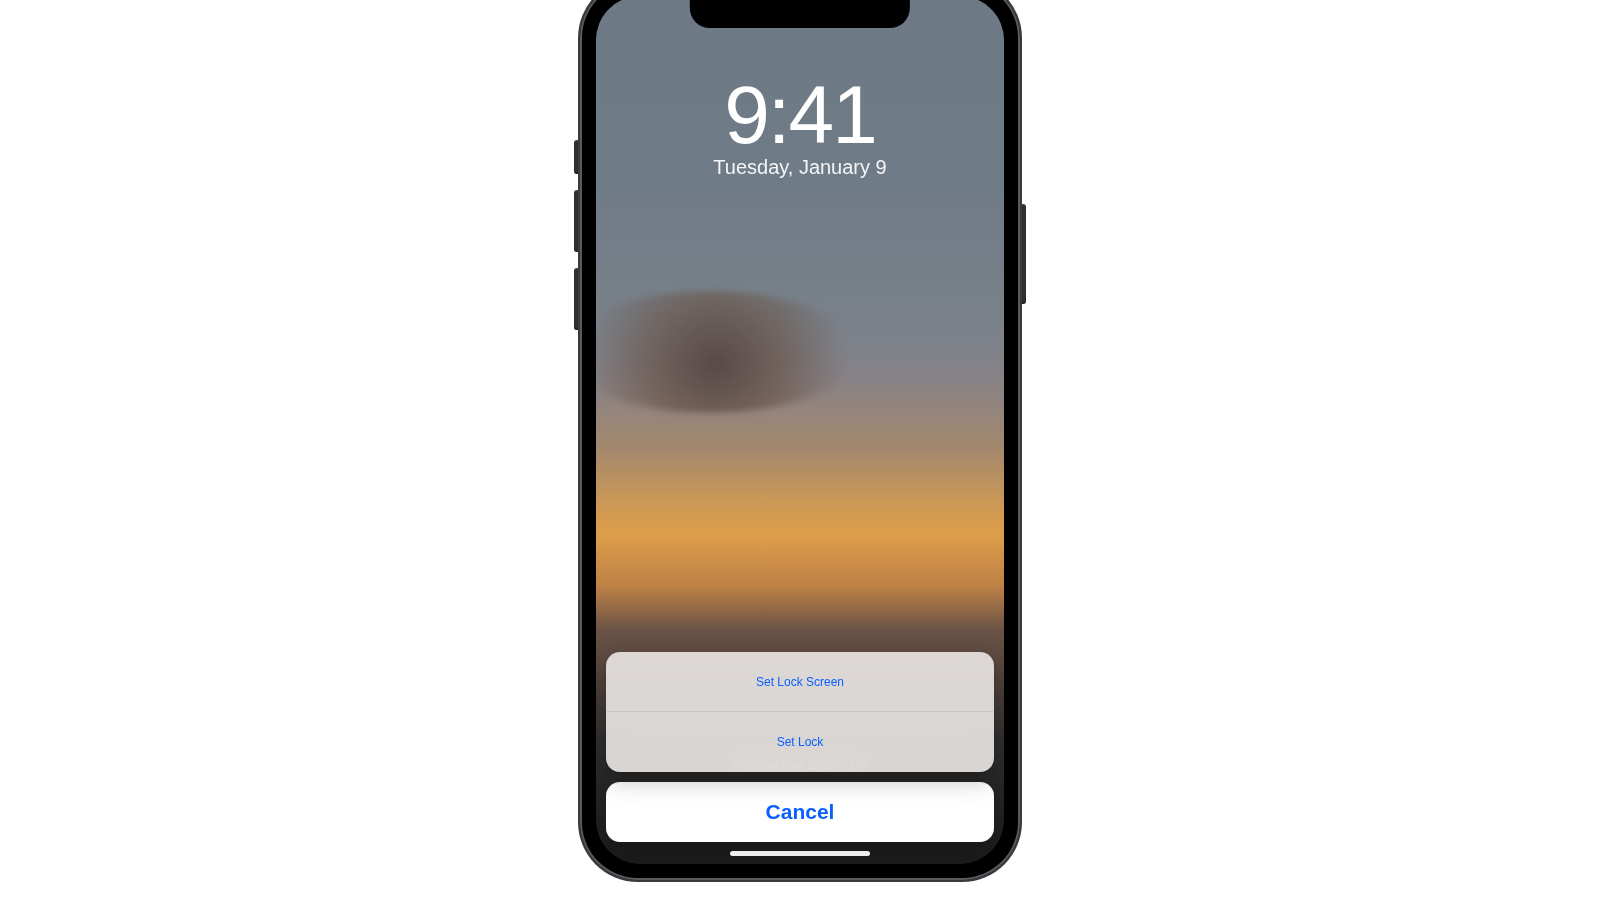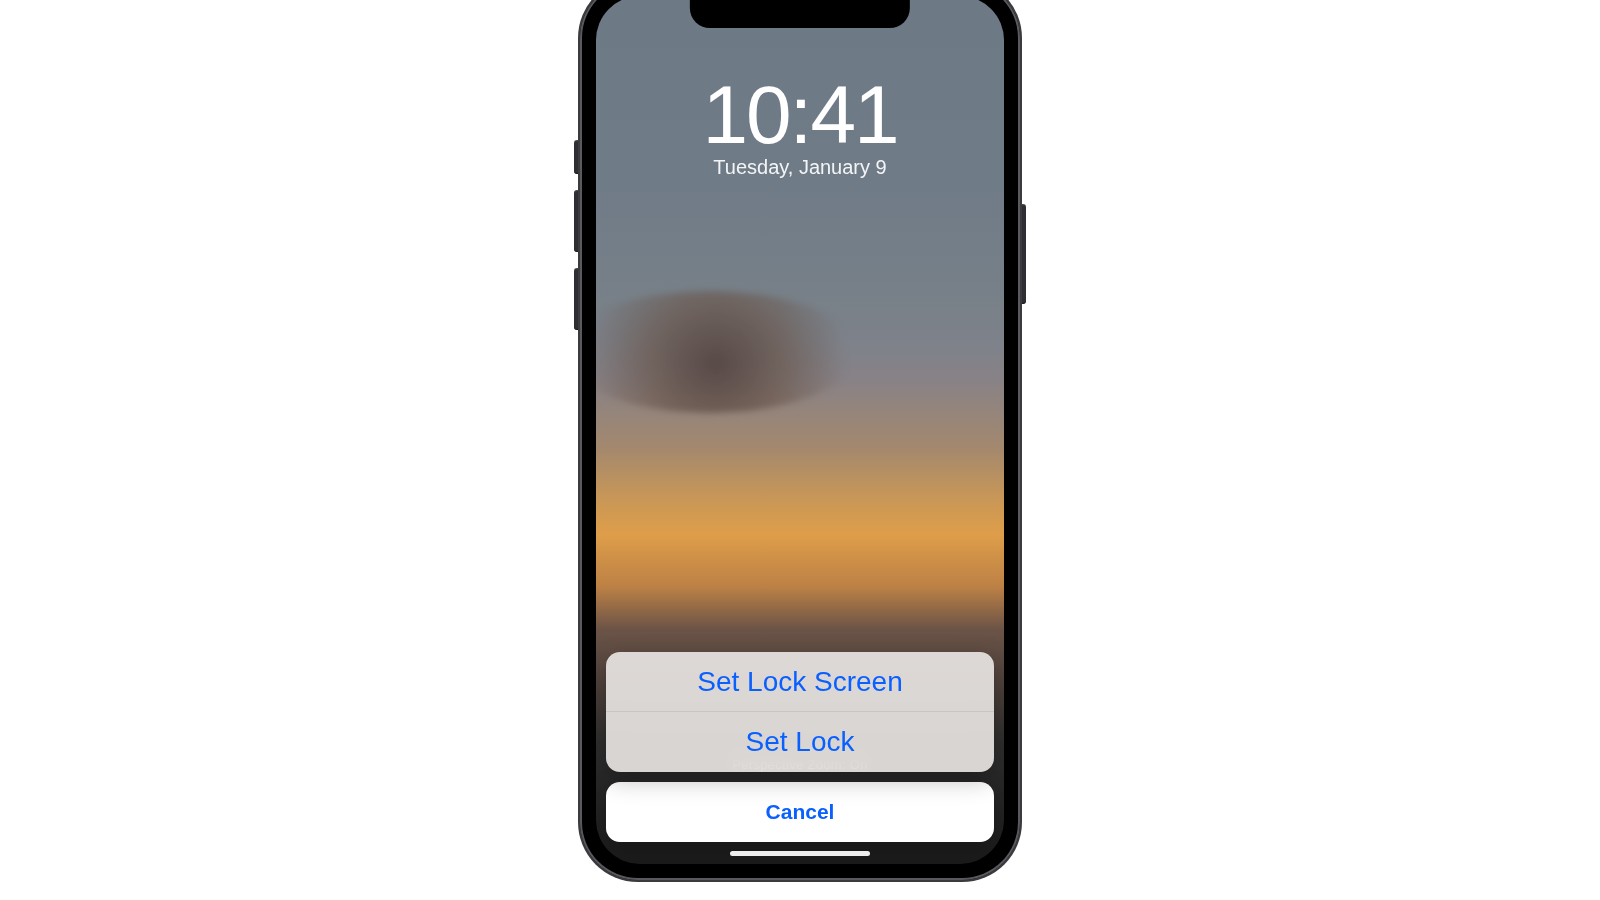--- a/index.html
+++ b/index.html
@@ -130,21 +130,21 @@
       background: rgba(235,232,229,.90);
       backdrop-filter: blur(10px);
       box-shadow: 0 8px 24px rgba(0,0,0,.25);
     }
     .sheet-option {
       height: 60px;
       display: flex;
       align-items: center;
       justify-content: center;
       color: #0a60ff;
-      font-size: 28px;
+      font-size: 12px;
       font-weight: 400;
       border-bottom: 1px solid rgba(0,0,0,.08);
       cursor: pointer;
     }
     .sheet-option:last-child { border-bottom: none; }
     .cancel {
       margin-top: 10px;
       background: #fff;
       border-radius: 14px;
       height: 60px;
@@ -177,21 +177,21 @@
   <div class="btn-side btn-left2"></div>
   <div class="btn-side btn-left3"></div>
   <div class="btn-side btn-right"></div>
 
   <div class="phone-body">
     <div class="screen">
       <div class="cloud"></div>
       <div class="notch"></div>
 
       <div class="lock-time">
-        <div class="clock">10:41</div>
+        <div class="clock">9:41</div>
         <div class="date">Tuesday, January 9</div>
       </div>
 
       <div class="action-area">
         <div class="pz-label">Perspective Zoom: On</div>
 
         <div class="sheet">
           <div class="sheet-option">Set Lock Screen</div>
           <div class="sheet-option">Set Lock</div>
         </div>

